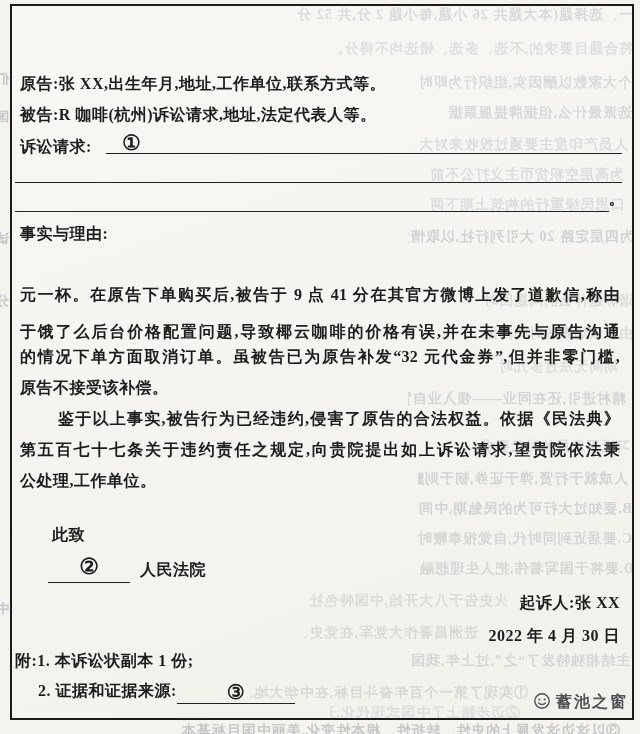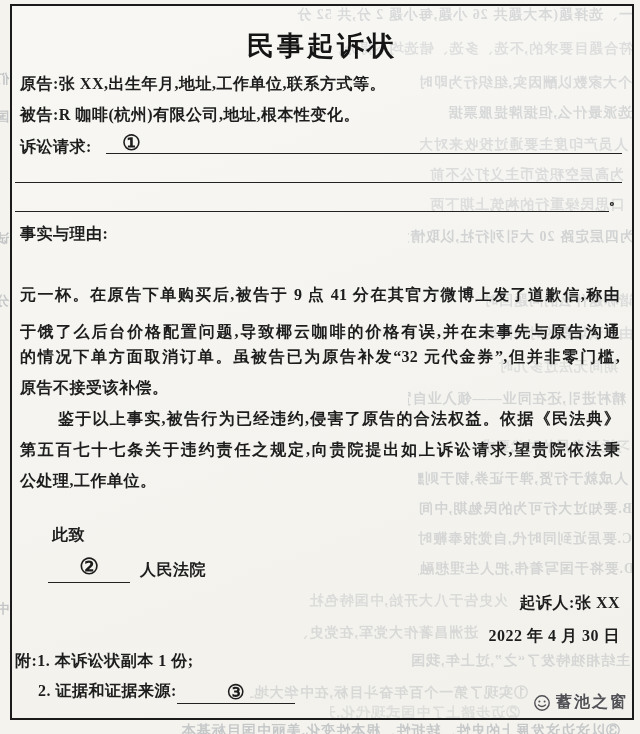--- a/index.html
+++ b/index.html
@@ -30,21 +30,21 @@
   }
   .ul{border-bottom:1.6px solid #222;}
   .circled{font-size:21px;font-weight:600;color:#1d1d1d;}
   .ghost{
     position:absolute;color:#5d6675;transform:scaleX(-1);
     filter:blur(.45px);white-space:nowrap;overflow:hidden;
     font-weight:600;font-size:14px;letter-spacing:1px;
     font-family:"Liberation Serif","DejaVu Serif",serif;
   }
   .wm{
-    position:absolute;left:533px;top:692px;display:flex;align-items:center;gap:5px;
+    position:absolute;left:533px;top:692px;display:flex;align-items:flex-start;gap:5px;
     color:#3b3b42;opacity:.88;
   }
   .wm-text{
     font-family:"Liberation Sans","DejaVu Sans",sans-serif;
     font-size:16px;font-weight:700;letter-spacing:2px;
     text-shadow:0 0 1px #fff;
   }
   .flexrow{display:flex;align-items:flex-end;}
 </style>
 </head>
@@ -78,24 +78,23 @@
     <div class="ghost" style="top:722px;left:180px;width:440px;opacity:.30;">③以这边这发展上的史性、转折性、根本性变化,美丽中国目标基本实现</div>
     <div class="ghost" style="top:70px;left:-3px;width:12px;opacity:.35;font-size:13px;">们</div>
     <div class="ghost" style="top:108px;left:-3px;width:12px;opacity:.32;font-size:13px;">国</div>
     <div class="ghost" style="top:230px;left:-3px;width:12px;opacity:.34;font-size:13px;">试</div>
     <div class="ghost" style="top:292px;left:-3px;width:12px;opacity:.30;font-size:13px;">分</div>
     <div class="ghost" style="top:600px;left:-3px;width:12px;opacity:.32;font-size:13px;">中</div>
   </div>
 
   <div class="frame"></div>
 
-  <div class="title">民事起诉状</div>
 
   <div class="line" style="left:20px;top:73px;">原告:张 XX,出生年月,地址,工作单位,联系方式等。</div>
-  <div class="line" style="left:20px;top:104px;">被告:R 咖啡(杭州)有限公司,地址,根本性变化。</div>
+  <div class="line" style="left:20px;top:104px;">被告:R 咖啡(杭州)诉讼请求,地址,法定代表人等。</div>
 
   <div class="line" style="left:20px;top:136px;">诉讼请求:</div>
   <div class="ul" style="position:absolute;left:106px;top:131px;width:516px;height:22px;">
     <span class="circled" style="margin-left:16px;line-height:24px;display:inline-block;">①</span>
   </div>
   <div class="ul" style="position:absolute;left:15px;top:160px;width:607px;height:22px;"></div>
   <div class="flexrow" style="position:absolute;left:15px;top:188px;width:610px;height:24px;">
     <div class="ul" style="flex:1;height:22px;"></div>
     <span class="line" style="position:static;line-height:26px;">。</span>
   </div>

